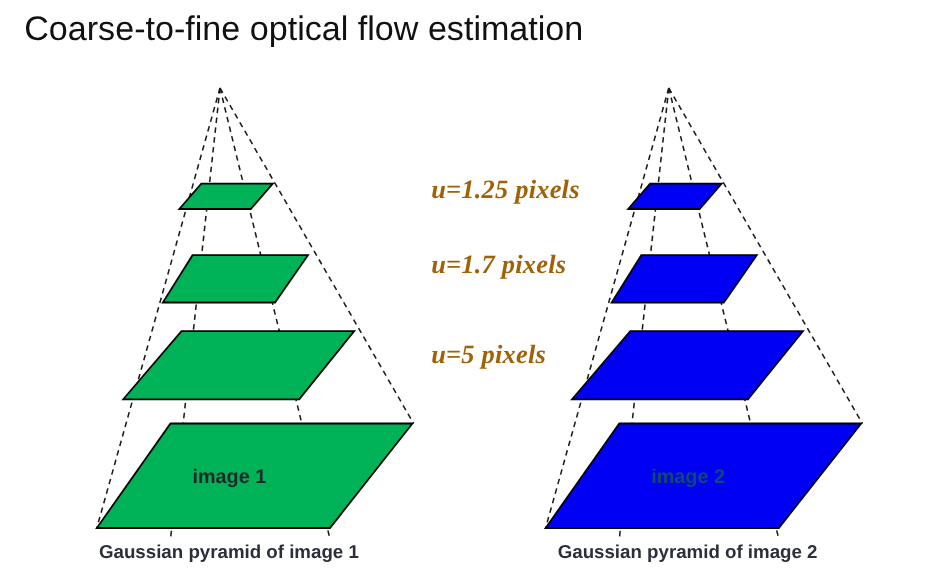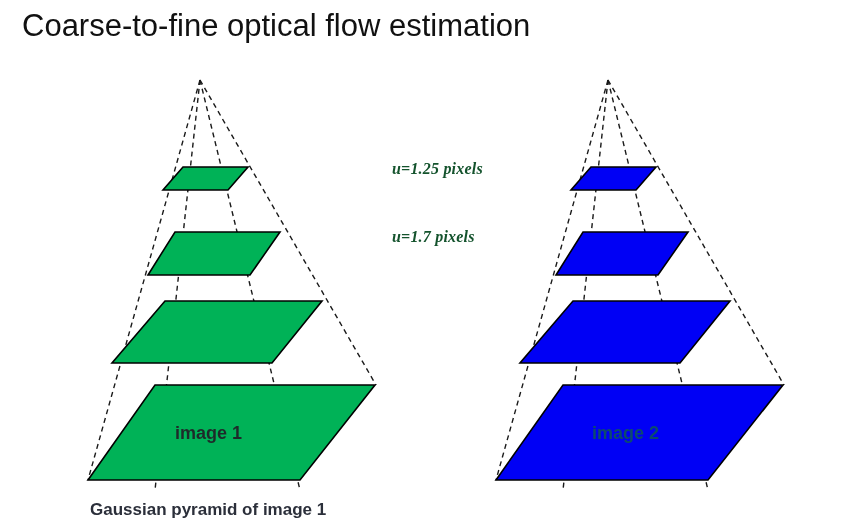--- a/index.html
+++ b/index.html
@@ -33,22 +33,22 @@
     color: #111111;
     letter-spacing: 0px;
     white-space: nowrap;
   }
 
   .flow-label {
     position: absolute;
     font-family: "Liberation Serif", serif;
     font-style: italic;
     font-weight: bold;
-    font-size: 16px;
-    color: #14532d;
+    font-size: 24px;
+    color: #a16207;
     white-space: nowrap;
     letter-spacing: 0.2px;
   }
 
   .pyr-caption {
     position: absolute;
     font-family: "Liberation Sans", sans-serif;
     font-weight: bold;
     font-size: 17px;
     color: #2b2f3a;
@@ -95,21 +95,21 @@
       <polygon points="105,241 262,241 212,303 52,303" fill="#00b257" stroke="#000000" stroke-width="1.6"></polygon>
     </g>
 
     <g>
       <polygon points="95,325 315,325 240,420 28,420" fill="#00b257" stroke="#000000" stroke-width="1.6"></polygon>
     </g>
   </svg>
 
   <div class="layer-label on-green" style="left:175px; top:423px;">image 1</div>
 
-  <div class="pyr-caption" style="left:90px; top:492px;margin-top:8px;">Gaussian pyramid of image 1</div>
+  <div class="pyr-caption" style="left:90px; top:492px;">Gaussian pyramid of image 1</div>
 
   <svg style="position:absolute; left:464px; top:60px;" width="350" height="440" viewBox="0 0 350 440">
     <g stroke="#1a1a1a" stroke-width="1.4" stroke-dasharray="5,4" fill="none">
       <line x1="144" y1="20" x2="32" y2="420"></line>
       <line x1="144" y1="20" x2="99" y2="430"></line>
       <line x1="144" y1="20" x2="244" y2="430"></line>
       <line x1="144" y1="20" x2="320" y2="325"></line>
     </g>
 
     <g>
@@ -124,20 +124,22 @@
       <polygon points="109,241 266,241 216,303 56,303" fill="#0000f5" stroke="#000000" stroke-width="1.6"></polygon>
     </g>
 
     <g>
       <polygon points="99,325 319,325 244,420 32,420" fill="#0000f5" stroke="#000000" stroke-width="1.6"></polygon>
     </g>
   </svg>
 
   <div class="layer-label on-blue" style="left:592px; top:423px;">image 2</div>
 
+  <div class="pyr-caption" style="left:507px; top:492px;">Gaussian pyramid of image 2</div>
 
   <div class="flow-label" style="left:392px; top:160px;">u=1.25 pixels</div>
 
   <div class="flow-label" style="left:392px; top:228px;">u=1.7 pixels</div>
 
+  <div class="flow-label" style="left:392px; top:310px;">u=5 pixels</div>
 
 
 </div>
 
 </body></html>

